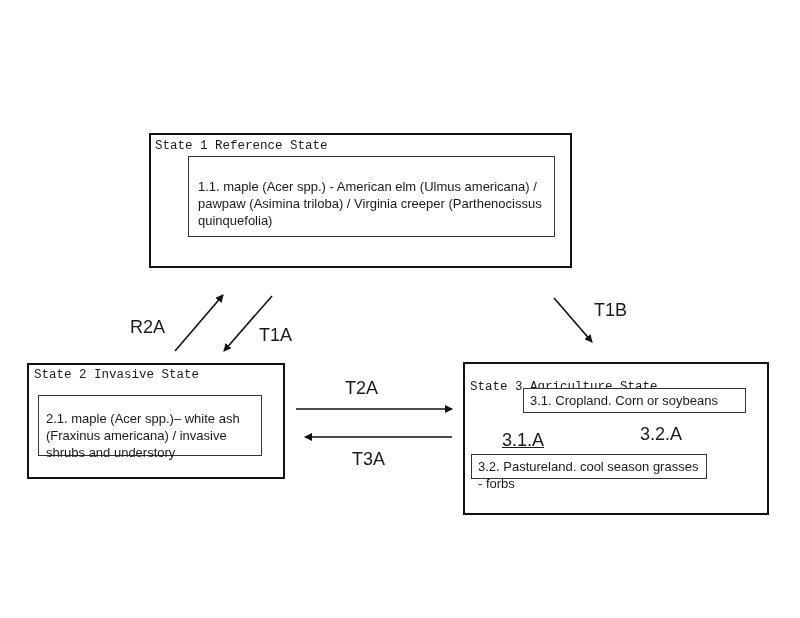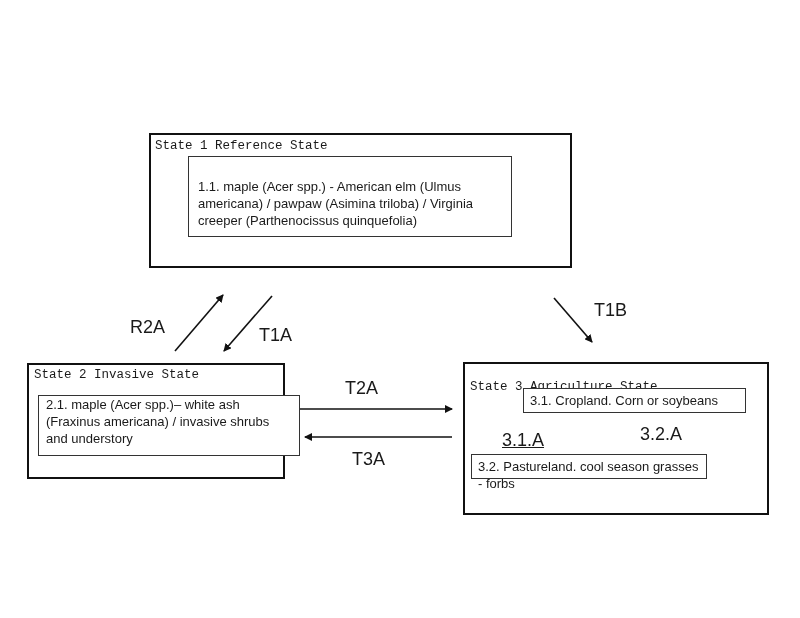--- a/index.html
+++ b/index.html
@@ -26,27 +26,27 @@
   <line x1="272" y1="296" x2="224" y2="351" stroke="#111" stroke-width="1.6" marker-end="url(#ah)"></line>
   <line x1="554" y1="298" x2="592" y2="342" stroke="#111" stroke-width="1.6" marker-end="url(#ah)"></line>
   <line x1="296" y1="409" x2="452" y2="409" stroke="#111" stroke-width="1.4" marker-end="url(#ah)"></line>
   <line x1="452" y1="437" x2="305" y2="437" stroke="#111" stroke-width="1.4" marker-end="url(#ah)"></line>
   <line x1="548" y1="425" x2="548" y2="447" stroke="#111" stroke-width="1.4" marker-end="url(#ah)"></line>
   <line x1="622" y1="444" x2="622" y2="421" stroke="#111" stroke-width="1.4" marker-end="url(#ah)"></line>
 </svg>
 
 <div class="state-box" style="left:149px; top:133px; width:423px; height:135px;"></div>
 <div class="state-title" style="left:155px; top:139px;">State 1 Reference State</div>
-<div class="phase-box" style="left:188px; top:156px; width:324px; height:81px; padding:21px 6px 0 9px;">
+<div class="phase-box" style="left:188px; top:156px; width:367px; height:81px; padding:21px 6px 0 9px;">
   <span>1.1. maple (Acer spp.) - American elm (Ulmus americana) / pawpaw (Asimina triloba)  / Virginia creeper (Parthenocissus quinquefolia)</span>
 </div>
 
 <div class="state-box" style="left:27px; top:363px; width:258px; height:116px;"></div>
 <div class="state-title" style="left:34px; top:368px;">State 2 Invasive State</div>
-<div class="phase-box" style="left:38px; top:395px; width:262px; height:61px; padding:0 6px 0 7px;">
+<div class="phase-box" style="left:38px; top:395px; width:224px; height:61px; padding:14px 6px 0 7px;">
   <span>2.1. maple (Acer spp.)– white ash (Fraxinus americana) / invasive shrubs and understory</span>
 </div>
 
 <div class="state-box" style="left:463px; top:362px; width:306px; height:153px;"></div>
 <div class="state-title" style="left:470px; top:380px;">State 3  Agriculture State</div>
 <div class="phase-box" style="left:523px; top:388px; width:223px; height:25px; padding:3px 0 0 6px;">
   <span>3.1. Cropland. Corn or soybeans</span>
 </div>
 <div class="phase-box" style="left:471px; top:454px; width:236px; height:25px; padding:3px 0 0 6px;">
   <span>3.2. Pastureland. cool season grasses - forbs</span>

